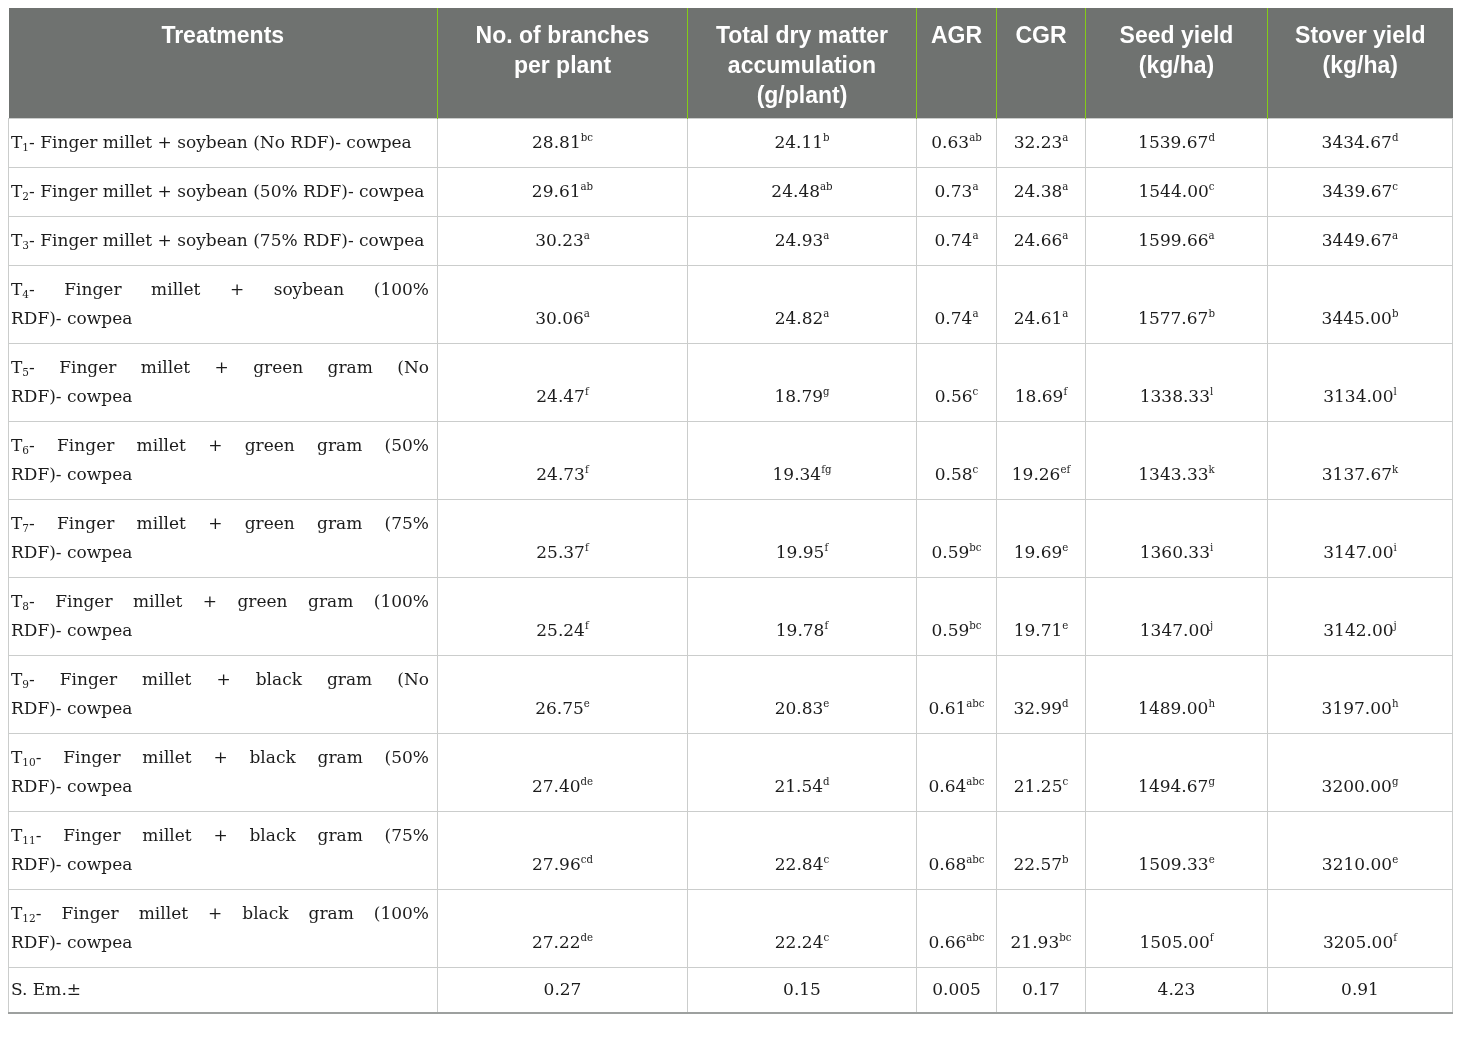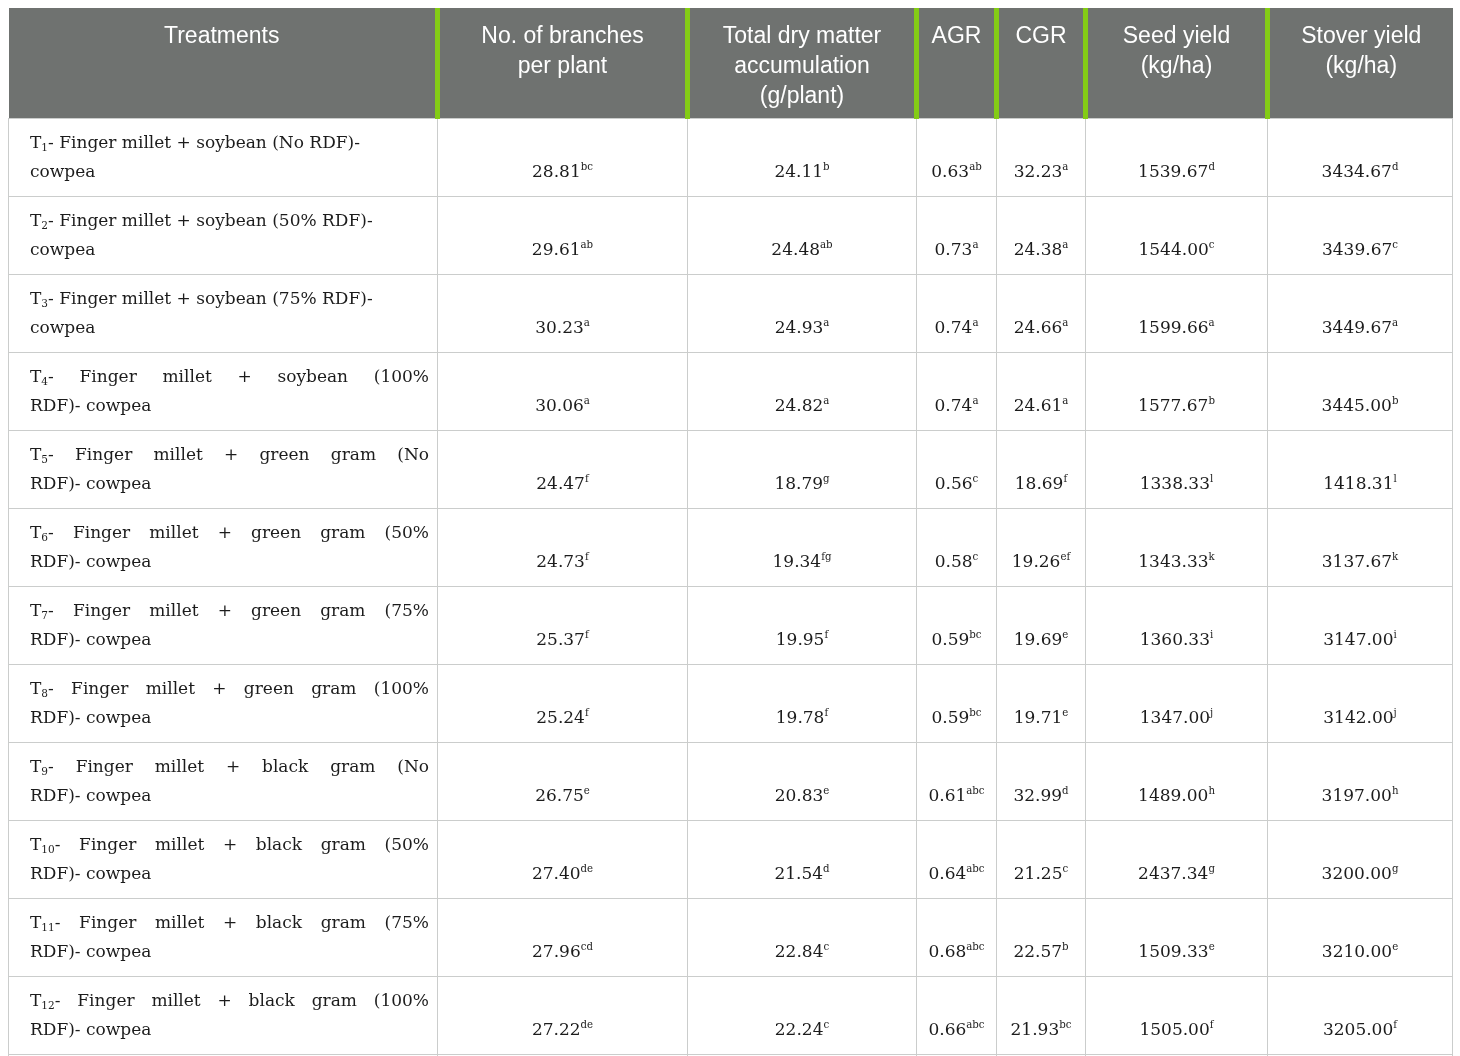--- a/index.html
+++ b/index.html
@@ -19,46 +19,46 @@
   table.tbl{
     width:1444px;
     border-collapse:collapse;
     table-layout:fixed;
     border-bottom:2px solid #9da09f;
   }
   thead th{
     background:#6f7270;
     color:#ffffff;
     font-family:"Liberation Sans", sans-serif;
-    font-weight:400;
+    font-weight:700;
     font-size:23px;
     line-height:30px;
     text-align:center;
     vertical-align:top;
     padding:12px 4px 8px 4px;
     height:108px;
     box-sizing:border-box;
     white-space:pre-line;
   }
   thead th + th{
-    border-left:5px solid #84cc16;
+    border-left:1px solid #84cc16;
   }
   tbody td{
     border:1px solid #cbcdcc;
     font-size:17px;
     line-height:29px;
     box-sizing:border-box;
   }
   tbody tr:last-child td{
     border-bottom:none;
   }
   td.treat{
     text-align:left;
     vertical-align:middle;
-    padding:9px 8px 10px 21px;
+    padding:9px 8px 10px 2px;
   }
   td.treat .tline{
     text-align:left;
   }
   td.treat .tline.jst{
     text-align:justify;
     text-align-last:justify;
   }
   td.val{
     text-align:center;
@@ -167,21 +167,21 @@
         <tr>
           <td class="treat">
             <div class="tline jst">T<sub>5</sub>- Finger millet + green gram (No</div>
             <div class="tline">RDF)- cowpea</div>
           </td>
           <td class="val"><span>24.47</span><sup>f</sup></td>
           <td class="val"><span>18.79</span><sup>g</sup></td>
           <td class="val"><span>0.56</span><sup>c</sup></td>
           <td class="val"><span>18.69</span><sup>f</sup></td>
           <td class="val"><span>1338.33</span><sup>l</sup></td>
-          <td class="val"><span>1418.31</span><sup>l</sup></td>
+          <td class="val"><span>3134.00</span><sup>l</sup></td>
         </tr>
         <tr>
           <td class="treat">
             <div class="tline jst">T<sub>6</sub>- Finger millet + green gram (50%</div>
             <div class="tline">RDF)- cowpea</div>
           </td>
           <td class="val"><span>24.73</span><sup>f</sup></td>
           <td class="val"><span>19.34</span><sup>fg</sup></td>
           <td class="val"><span>0.58</span><sup>c</sup></td>
           <td class="val"><span>19.26</span><sup>ef</sup></td>
@@ -226,21 +226,21 @@
         </tr>
         <tr>
           <td class="treat">
             <div class="tline jst">T<sub>10</sub>- Finger millet + black gram (50%</div>
             <div class="tline">RDF)- cowpea</div>
           </td>
           <td class="val"><span>27.40</span><sup>de</sup></td>
           <td class="val"><span>21.54</span><sup>d</sup></td>
           <td class="val"><span>0.64</span><sup>abc</sup></td>
           <td class="val"><span>21.25</span><sup>c</sup></td>
-          <td class="val"><span>2437.34</span><sup>g</sup></td>
+          <td class="val"><span>1494.67</span><sup>g</sup></td>
           <td class="val"><span>3200.00</span><sup>g</sup></td>
         </tr>
         <tr>
           <td class="treat">
             <div class="tline jst">T<sub>11</sub>- Finger millet + black gram (75%</div>
             <div class="tline">RDF)- cowpea</div>
           </td>
           <td class="val"><span>27.96</span><sup>cd</sup></td>
           <td class="val"><span>22.84</span><sup>c</sup></td>
           <td class="val"><span>0.68</span><sup>abc</sup></td>

